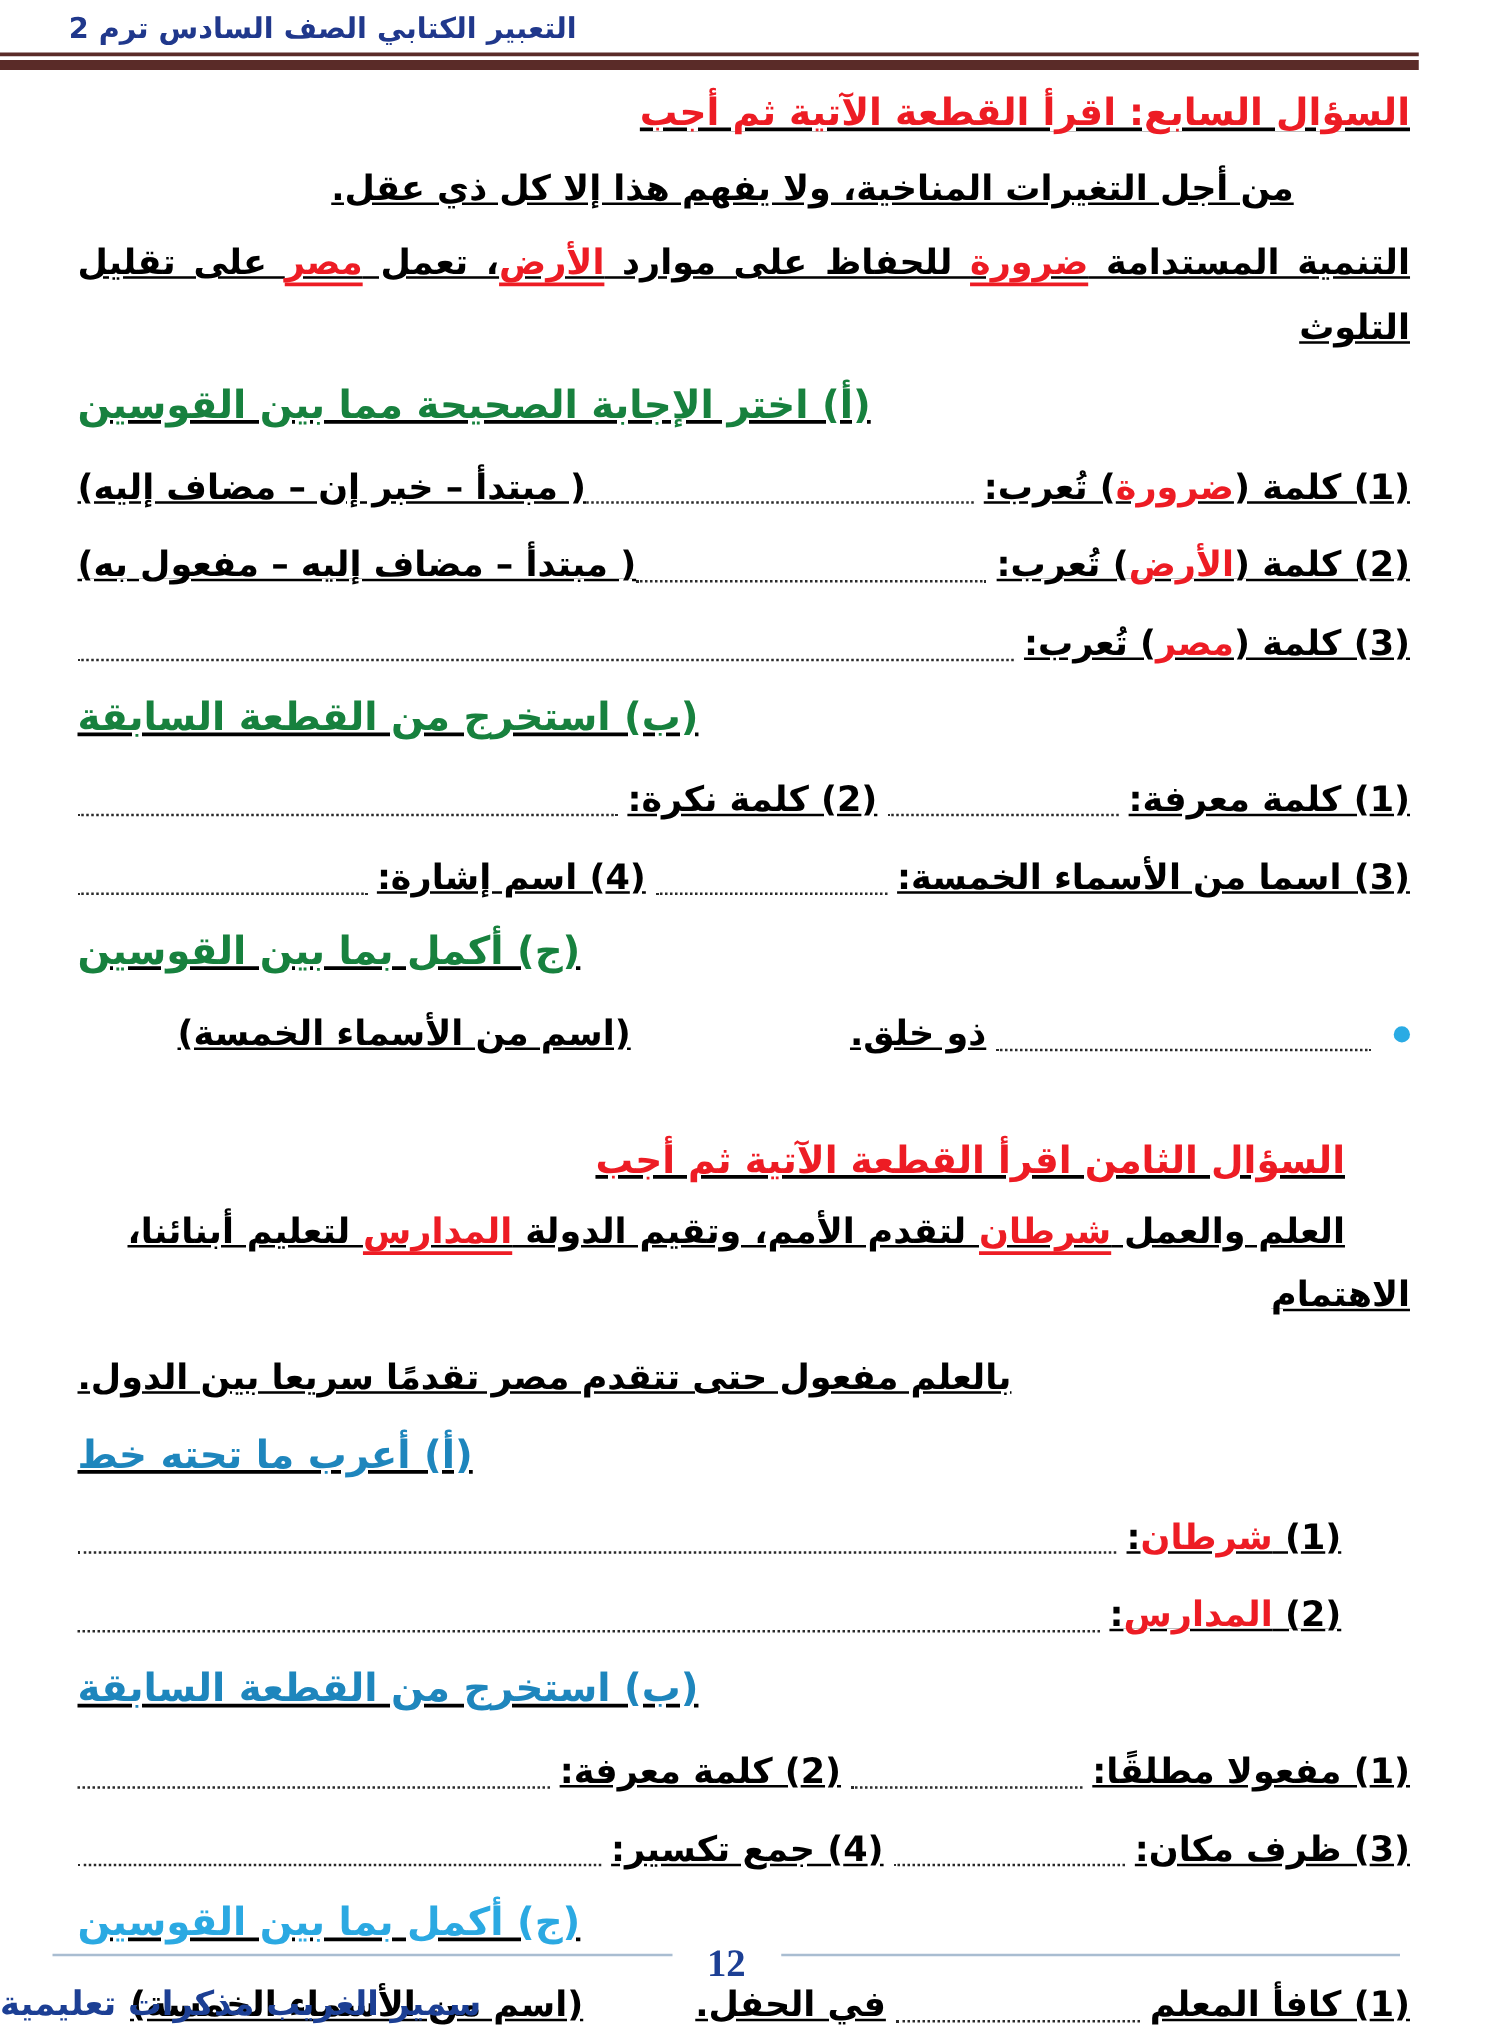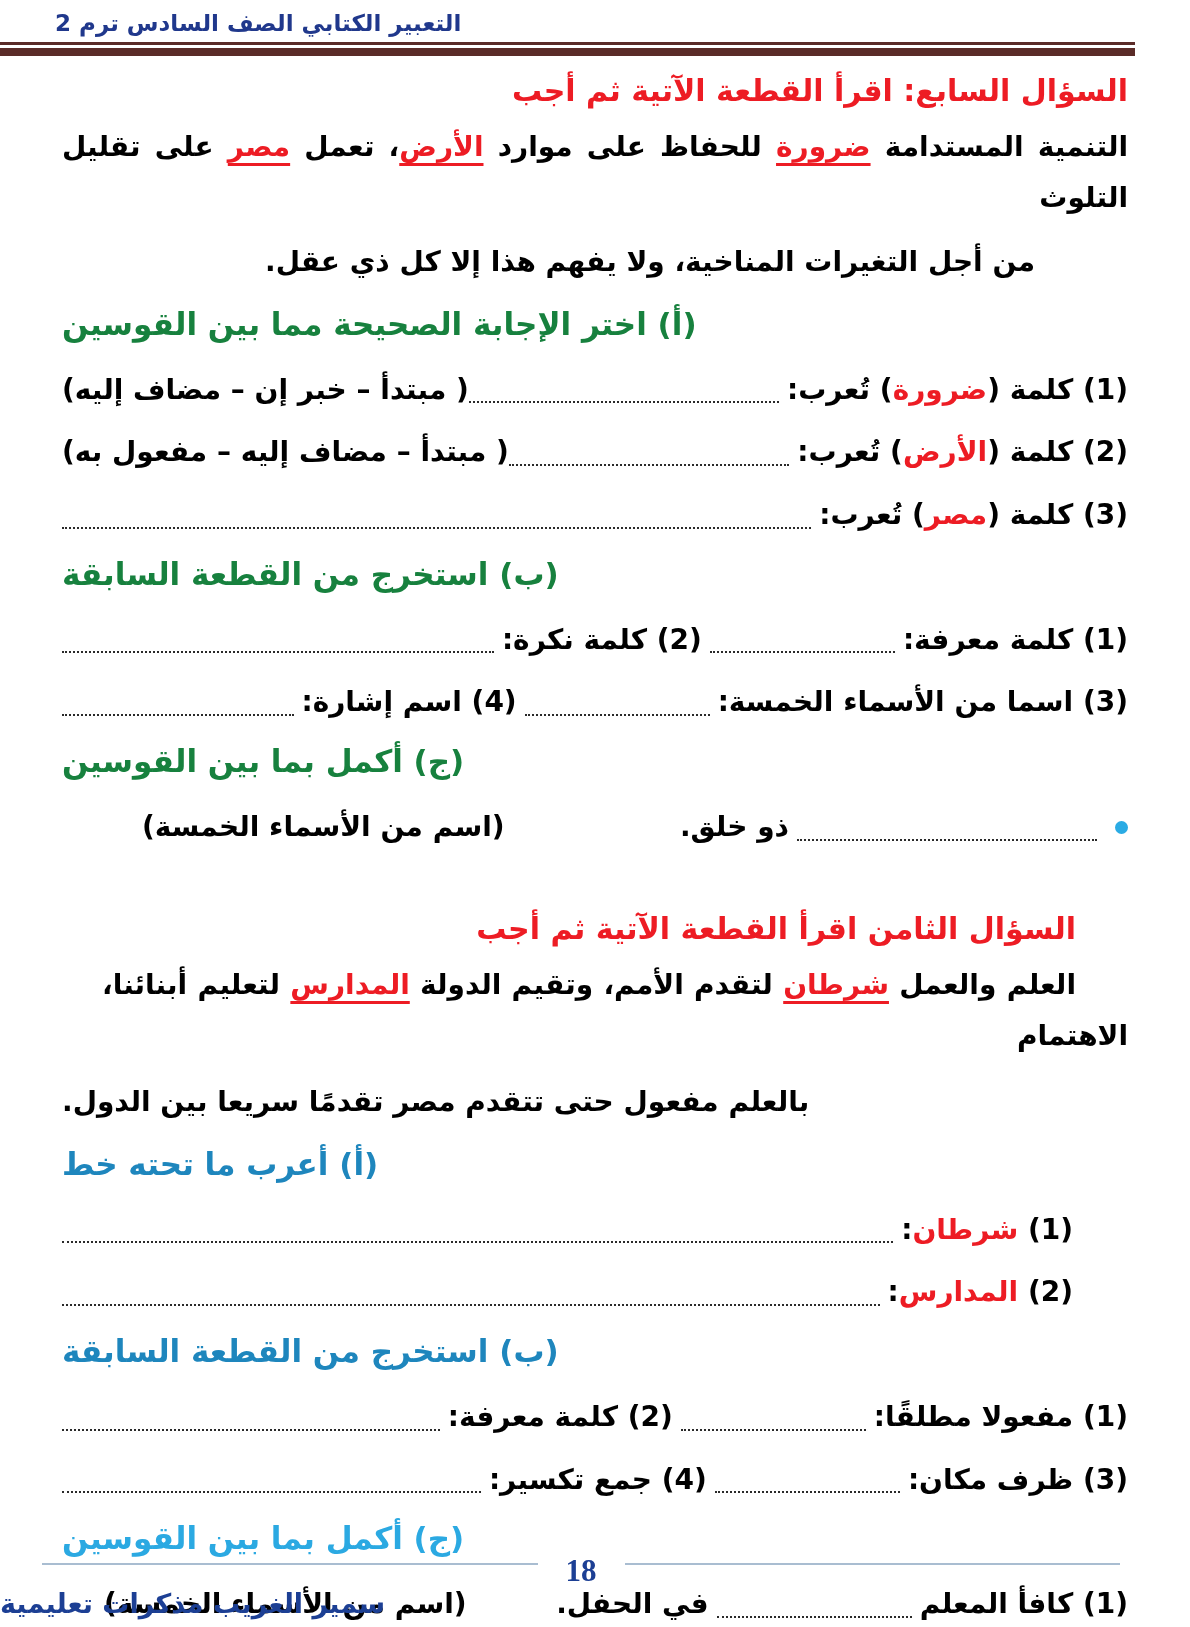--- a/index.html
+++ b/index.html
@@ -17,21 +17,21 @@
   .header{padding:10px 0 0 0;}
   .header-title{
     direction:rtl; text-align:left; padding-left:55px;
     font-size:23px; color:var(--header_blue); line-height:1.2;
   }
   .double-rule{
     margin:4px 55px 0 0; height:3px;
     border-top:3px solid var(--rule_maroon);
     border-bottom:8px solid var(--rule_maroon);
   }
-  .content{padding:0 62px;}
+  .content{padding:0 62px;text-decoration:underline;}
   
   .q-title{margin:12px 0 0 0; font-size:30px; line-height:1.5; color:var(--title_red); text-align:right;}
   .q-title.q8{margin-top:56px; padding-right:52px;}
   
   .passage{margin:8px 0 0 0; font-size:28px; line-height:1.85; color:#000;}
   .justify-full{text-align:justify; text-align-last:justify;}
   .q8-l1{text-indent:52px;margin-left:40px;}
   .line2-q7{margin-top:12px; text-align:right; padding-left:110px; padding-right:0; text-align:center;}
   .line2-q8{margin-top:14px; text-align:left;}
   .hl{color:var(--title_red); text-decoration:underline; text-decoration-thickness:2.5px; text-underline-offset:7px;}
@@ -80,22 +80,22 @@
   <div class="header">
     <div class="header-title">التعبير الكتابي الصف السادس ترم 2</div>
   </div>
   <div class="double-rule"></div>
 
   <div class="content">
 
     <section>
       <h2 class="q-title">السؤال السابع: اقرأ القطعة الآتية ثم أجب</h2>
 
+      <p class="passage line2-q7">من أجل التغيرات المناخية، ولا يفهم هذا إلا كل ذي عقل.</p>
       <p class="passage justify-full"><span>التنمية المستدامة </span><span class="hl">ضرورة</span><span> للحفاظ على موارد </span><span class="hl">الأرض</span><span>، تعمل </span><span class="hl">مصر</span><span> على تقليل التلوث</span></p>
-      <p class="passage line2-q7">من أجل التغيرات المناخية، ولا يفهم هذا إلا كل ذي عقل.</p>
 
       <h3 class="sec green">(أ) اختر الإجابة الصحيحة مما بين القوسين</h3>
 
       <div class="row">
         <span class="lbl"><span>(1) كلمة (</span><span class="kw">ضرورة</span><span>) تُعرب:</span></span>
         <span class="blank grow"></span>
         <span class="lbl">( مبتدأ – خبر إن – مضاف إليه)</span>
       </div>
 
       <div class="row">
@@ -179,19 +179,19 @@
         <span class="spacer"></span>
         <span class="lbl hint-sm">(اسم من الأسماء الخمسة)</span>
       </div>
     </section>
 
   </div>
 
   <div class="footer">
     <div class="footer-line-row">
       <span class="fline"></span>
-      <span class="page-num">18</span>
+      <span class="page-num">12</span>
       <span class="fline"></span>
     </div>
     <div class="publisher">سمير الغريب مذكرات تعليمية</div>
   </div>
 
 </div>
 
 </body></html>

